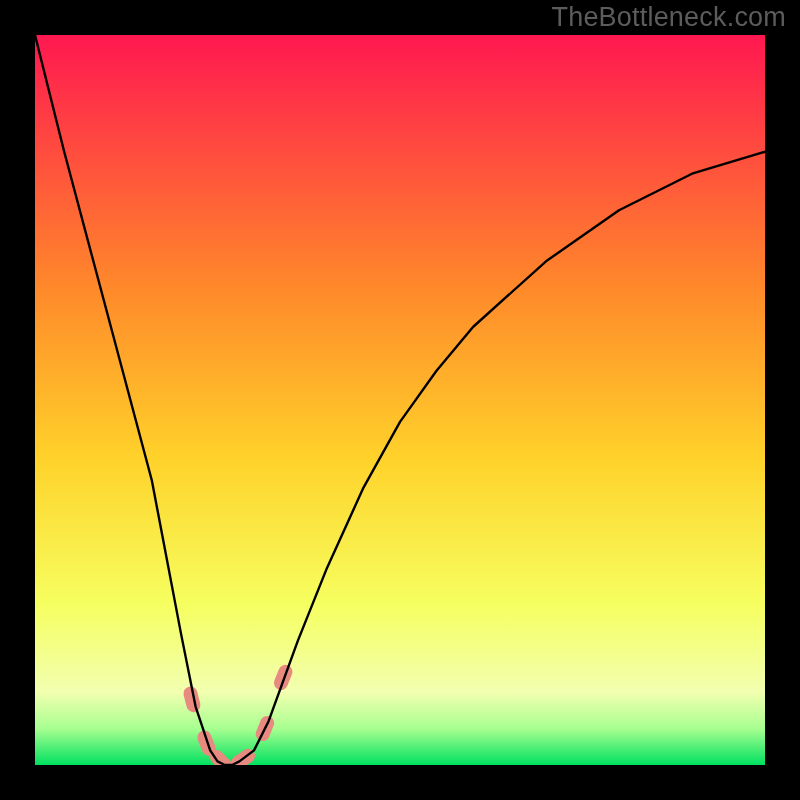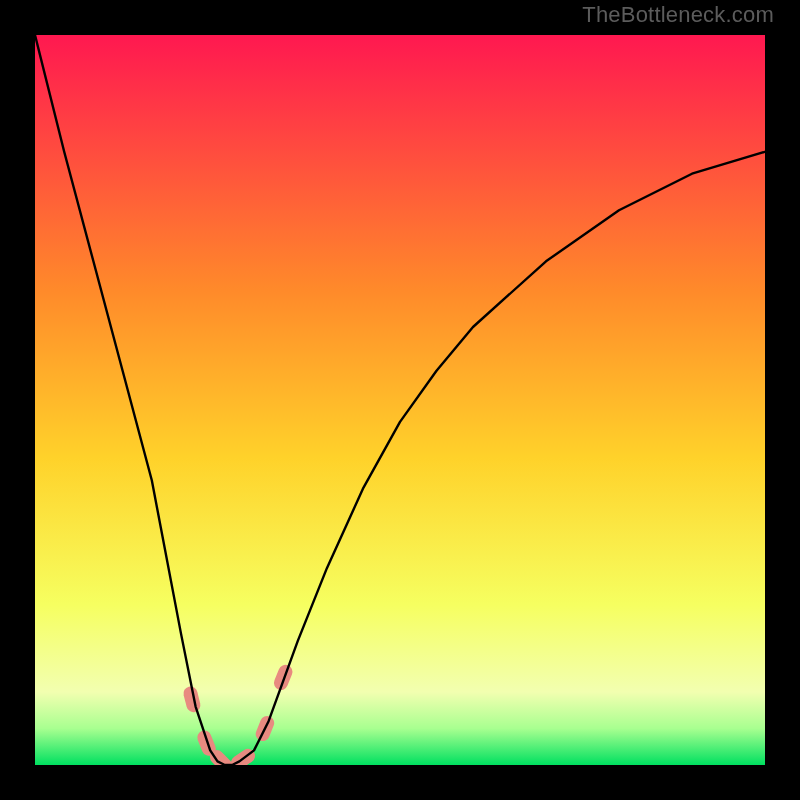--- a/index.html
+++ b/index.html
@@ -13,22 +13,22 @@
   }
   .outer {
     position: relative;
     width: 800px;
     height: 800px;
     background: #000;
   }
   .watermark {
     position: absolute;
     top: 2px;
-    right: 26px;
-    font-size: 22px;
+    right: 14px;
+    font-size: 27px;
     color: #5c5c5c;
     letter-spacing: 0.2px;
     z-index: 20;
     font-weight: 400;
   }
   .plot-area {
     position: absolute;
     left: 35px;
     top: 35px;
     width: 730px;

